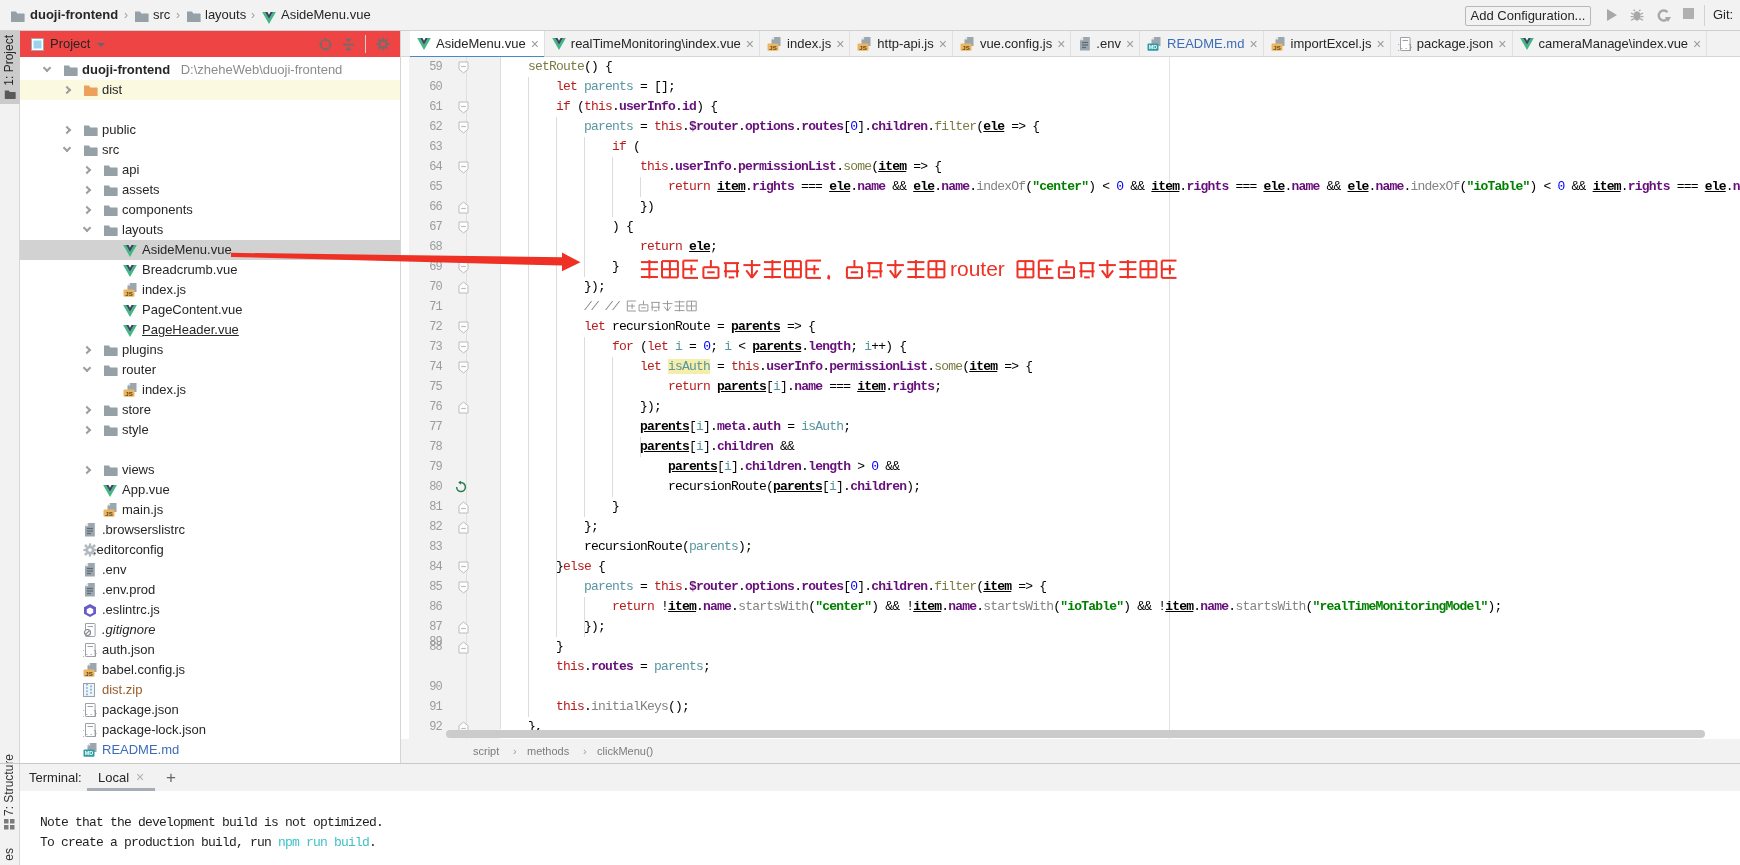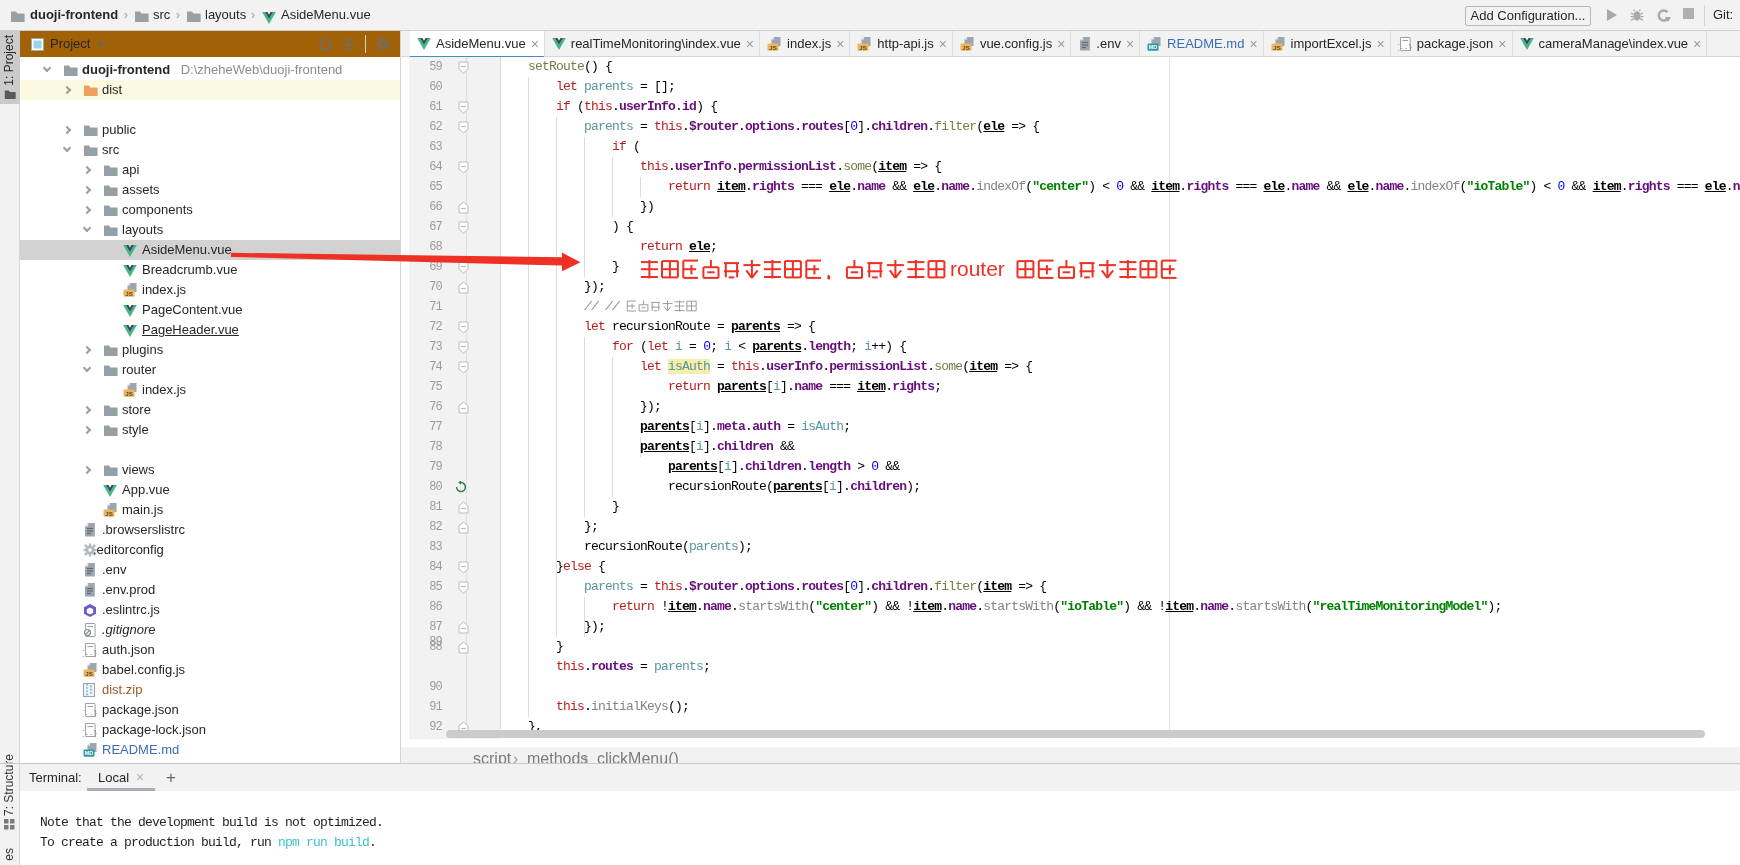--- a/index.html
+++ b/index.html
@@ -10,21 +10,21 @@
   border-bottom:1px solid #cfcfcf; }
 .bcrumb { position:absolute; top:0; height:30px; line-height:30px; font-size:13px; color:#262626; }
 .bsep { color:#9e9e9e; font-size:12px; }
 .bico { position:absolute; top:9px; }
 
 #lstrip { position:absolute; left:0; top:31px; width:20px; height:834px; background:#f2f2f2;
   border-right:1px solid #d6d6d6; }
 .vtext { position:absolute; writing-mode:vertical-rl; transform:rotate(180deg);
   font-size:12px; color:#333; left:2px; }
 
-#pheader { position:absolute; left:20px; top:31px; width:380px; height:26px; background:#a16207; }
+#pheader { position:absolute; left:20px; top:31px; width:380px; height:26px; background:#ef4444; }
 #ptree { position:absolute; left:20px; top:57px; width:380px; height:706px; background:#fff; overflow:hidden; }
 .trow { position:absolute; left:0; width:380px; height:20px; }
 .tlab { position:absolute; top:0; height:20px; line-height:20px; font-size:13px; color:#262626; white-space:pre; }
 .tnote { margin-left:7px; color:#8c8c8c; font-size:13px; font-weight:normal; }
 .ticon { position:absolute; top:3px; }
 .ch { position:absolute; top:7px; width:6px; height:6px; border-right:2px solid #9e9e9e; border-bottom:2px solid #9e9e9e; }
 .chr { transform:rotate(-45deg); }
 .chd { transform:rotate(45deg); top:5px; }
 
 #tabbar { position:absolute; left:400px; padding-left:10px; top:31px; width:1340px; height:26px; background:#f2f2f2;
@@ -55,21 +55,21 @@
 .pa { color:#000; font-weight:bold; text-decoration:underline; }
 .s { color:#008000; font-weight:bold; }
 .n { color:#0000ff; }
 .c { color:#8c8c8c; font-style:italic; }
 .hl { color:#5795a0; background:#f5edaa; }
 .ig { position:absolute; width:1px; background:#dcdcdc; }
 #marginline { position:absolute; left:769px; top:0; width:1px; height:100%; background:#e3e3e3; }
 
 #hscroll { position:absolute; left:446px; top:730px; width:1259px; height:8px; background:#cbcbcb; border-radius:4px; }
 #ebc { position:absolute; left:400px; top:739px; width:1340px; height:24px; background:#f2f2f2;
-  font-size:16px; color:#7c7c7c; line-height:24px;margin-top:8px; }
+  font-size:11px; color:#7c7c7c; line-height:24px; }
 #tdiv { position:absolute; left:0; top:763px; width:1740px; height:1px; background:#c9c9c9; }
 #thead { position:absolute; left:20px; top:764px; width:1720px; height:27px; background:#f2f2f2; }
 #tcontent { position:absolute; left:20px; top:791px; width:1720px; height:74px; background:#fff;
   font-family:"Liberation Mono", monospace; font-size:13px; letter-spacing:-0.8px; color:#1f1f1f; }
 .tline { position:absolute; left:20px; height:20px; line-height:20px; white-space:pre; }
 .cyan { color:#3ec1c9; }
 
 #addcfg { position:absolute; left:1465px; top:6px; width:126px; height:20px; border:1px solid #b8b8b8;
   background:#f2f2f2; font-size:13px; color:#262626; text-align:center; line-height:18px; border-radius:2px; }
 .tbicon { position:absolute; top:8px; }

